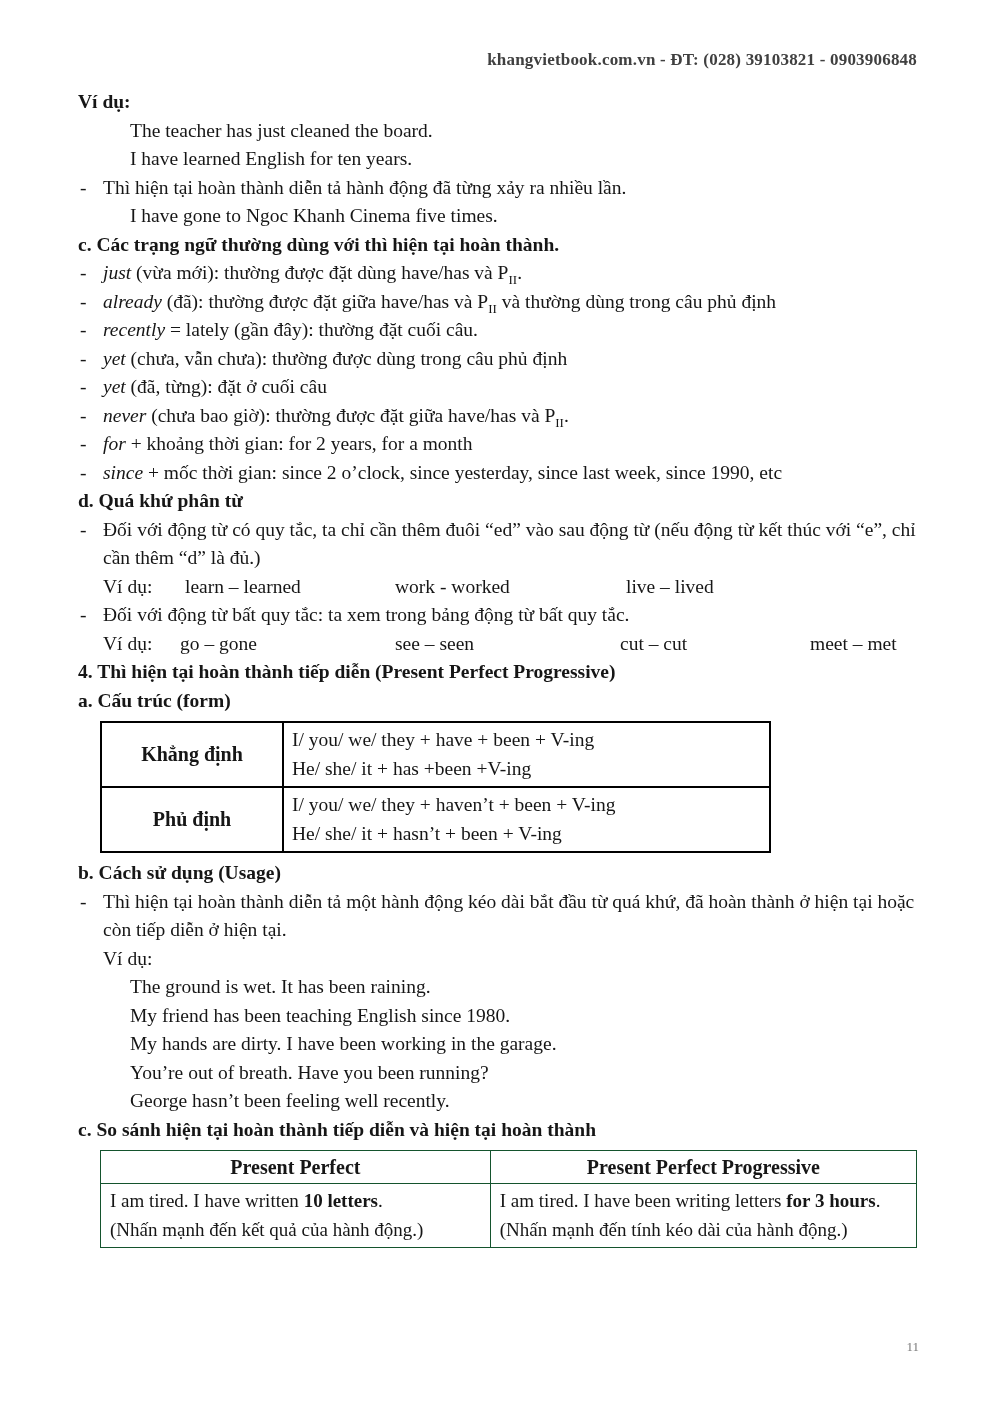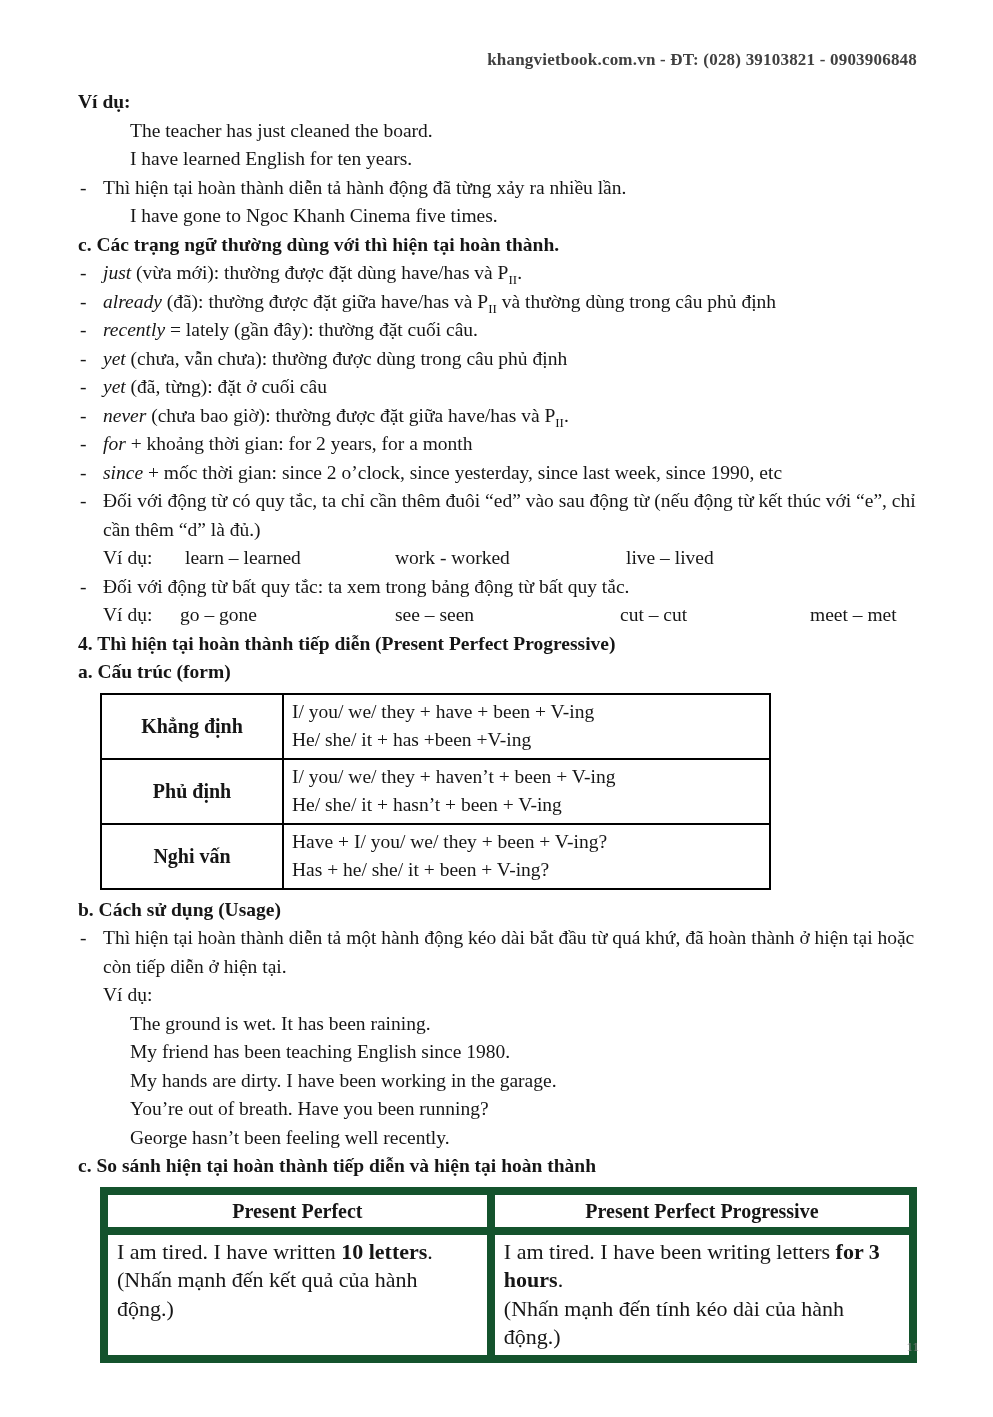--- a/index.html
+++ b/index.html
@@ -25,23 +25,23 @@
   .b { font-weight: bold; }
   .i { font-style: italic; }
   sub { font-size: 13px; line-height: 0; }
   .tabs { height: 28.5px; }
   .tabs > span { position: absolute; top: 0; white-space: nowrap; }
   table { border-collapse: collapse; margin: 6px 0 6px 22px; }
   .t1 td { border: 2px solid #000; }
   .t1 .lbl { width: 178px; text-align: center; font-weight: bold; font-size: 20px; }
   .t1 .val { width: 469px; padding: 3px 8px; font-size: 19.5px; }
   .t1 .val div { line-height: 28.5px; }
-  .t2 th, .t2 td { border: 8px solid #14532d; }
+  .t2 th, .t2 td { border: 1px solid #14532d; }
   .t2 th { font-size: 20px; line-height: 30px; text-align: center; font-weight: bold; }
-  .t2 td { vertical-align: top; padding: 3px 9px; font-size: 22px; line-height: 28.5px; }
+  .t2 td { vertical-align: top; padding: 3px 9px; font-size: 19px; line-height: 28.5px; }
   .t2 .cl { width: 390px; }
   .t2 .cr { width: 427px; }
   .pageno { position: absolute; right: 74px; bottom: 62px; color: #7a7a7a; font-size: 13px; }
 </style>
 </head>
 <body>
 
 <div class="hdr">khangvietbook.com.vn - ĐT: (028) 39103821 - 0903906848</div>
 
 <div class="content">
@@ -54,20 +54,21 @@
       <div class="line ex"><span>I have gone to Ngoc Khanh Cinema five times.</span></div>
       <div class="line m"><span class="b">c. Các trạng ngữ thường dùng với thì hiện tại hoàn thành.</span></div>
       <div class="line  bullet"><span class="dash">-</span><span class="i">just</span><span> (vừa mới): thường được đặt dùng have/has và P</span><sub>II</sub><span>.</span></div>
       <div class="line  bullet"><span class="dash">-</span><span class="i">already</span><span> (đã): thường được đặt giữa have/has và P</span><sub>II</sub><span> và thường dùng trong câu phủ định</span></div>
       <div class="line  bullet"><span class="dash">-</span><span class="i">recently</span><span> = lately (gần đây): thường đặt cuối câu.</span></div>
       <div class="line  bullet"><span class="dash">-</span><span class="i">yet</span><span> (chưa, vẫn chưa): thường được dùng trong câu phủ định</span></div>
       <div class="line  bullet"><span class="dash">-</span><span class="i">yet</span><span> (đã, từng): đặt ở cuối câu</span></div>
       <div class="line  bullet"><span class="dash">-</span><span class="i">never</span><span> (chưa bao giờ): thường được đặt giữa have/has và P</span><sub>II</sub><span>.</span></div>
       <div class="line  bullet"><span class="dash">-</span><span class="i">for</span><span> + khoảng thời gian: for 2 years, for a month</span></div>
       <div class="line  bullet"><span class="dash">-</span><span class="i">since</span><span> + mốc thời gian: since 2 o’clock, since yesterday, since last week, since 1990, etc</span></div>
+      <div class="line m"><span class="b">d. Quá khứ phân từ</span></div>
       <div class="line  bullet"><span class="dash">-</span><span>Đối với động từ có quy tắc, ta chỉ cần thêm đuôi “ed” vào sau động từ (nếu động từ kết thúc với “e”, chỉ cần thêm “d” là đủ.)</span></div>
       <div class="line  tabs">
         <span style="left: 25px;">Ví dụ:</span>
         <span style="left: 107px;">learn – learned</span>
         <span style="left: 317px;">work - worked</span>
         <span style="left: 548px;">live – lived</span>
       </div>
       <div class="line  bullet"><span class="dash">-</span><span>Đối với động từ bất quy tắc: ta xem trong bảng động từ bất quy tắc.</span></div>
       <div class="line  tabs">
         <span style="left: 25px;">Ví dụ:</span>
@@ -89,27 +90,20 @@
         <div>He/ she/ it + has +been +V-ing</div>
       </td>
     </tr>
     <tr>
       <td class="lbl">Phủ định</td>
       <td class="val">
         <div>I/ you/ we/ they + haven’t + been + V-ing</div>
         <div>He/ she/ it + hasn’t + been + V-ing</div>
       </td>
     </tr>
-    <tr>
-      <td class="lbl">Nghi vấn</td>
-      <td class="val">
-        <div>Have + I/ you/ we/ they + been + V-ing?</div>
-        <div>Has + he/ she/ it + been + V-ing?</div>
-      </td>
-    </tr>
   </tbody>
     </table>
 
   <div id="part2">
       <div class="line m"><span class="b">b. Cách sử dụng (Usage)</span></div>
       <div class="line  bullet"><span class="dash">-</span><span>Thì hiện tại hoàn thành diễn tả một hành động kéo dài bắt đầu từ quá khứ, đã hoàn thành ở hiện tại hoặc còn tiếp diễn ở hiện tại.</span></div>
       <div class="line vd"><span>Ví dụ:</span></div>
       <div class="line ex"><span>The ground is wet. It has been raining.</span></div>
       <div class="line ex"><span>My friend has been teaching English since 1980.</span></div>
       <div class="line ex"><span>My hands are dirty. I have been working in the garage.</span></div>

